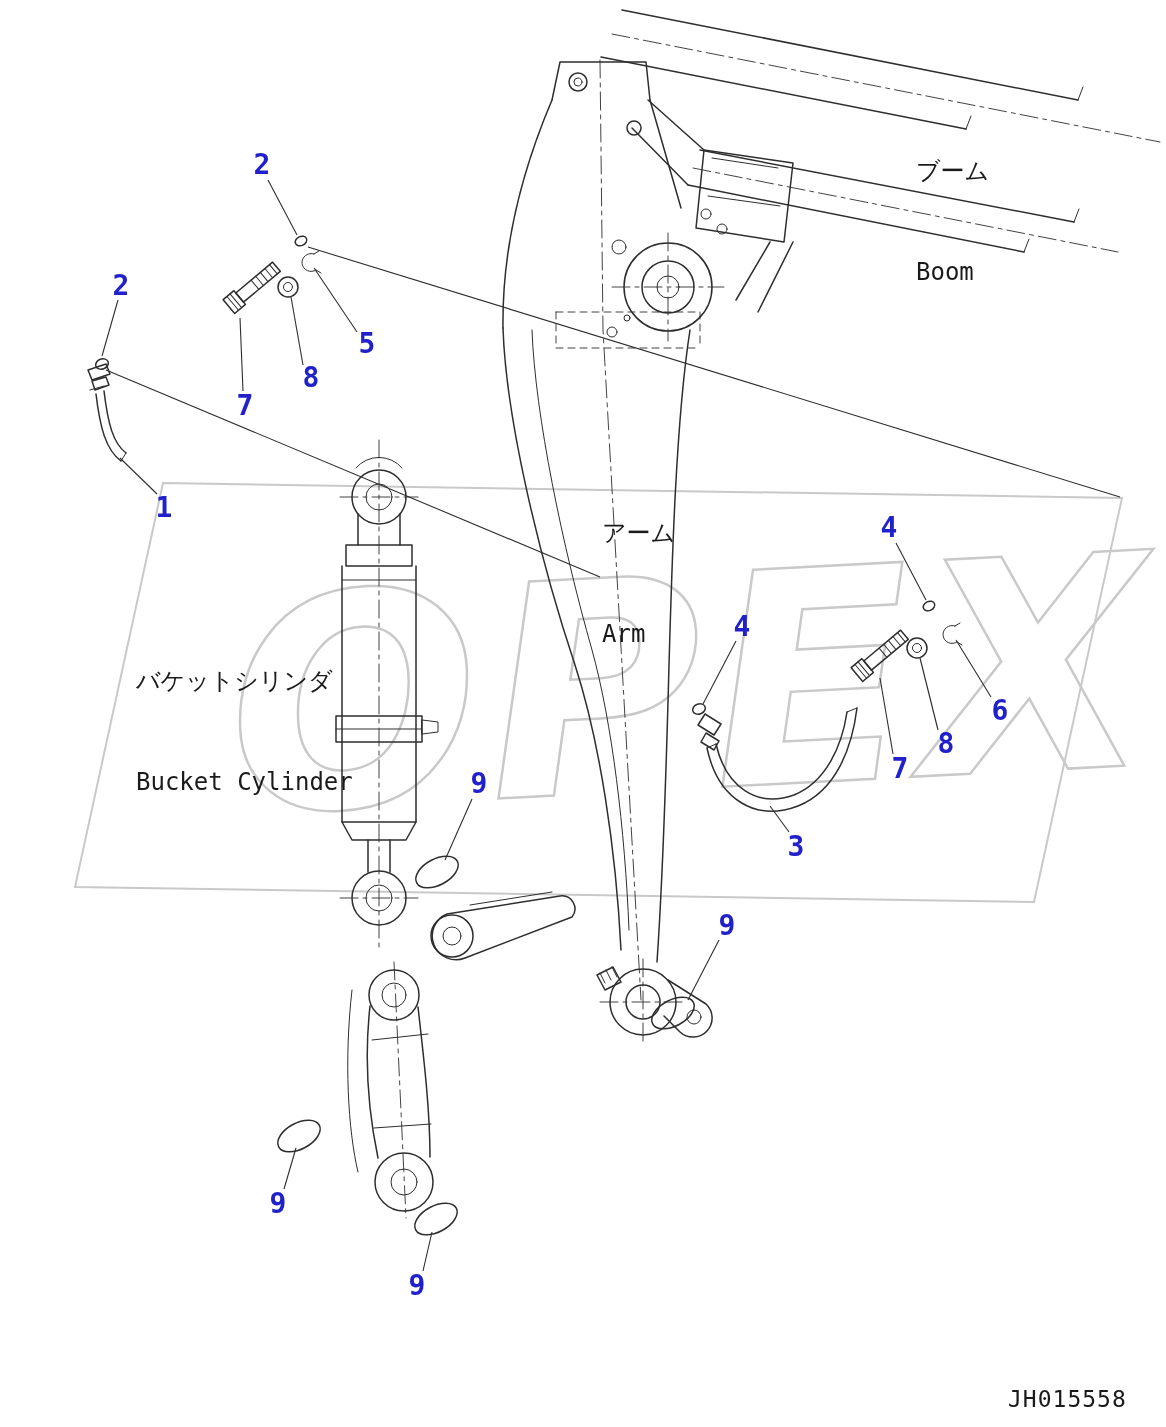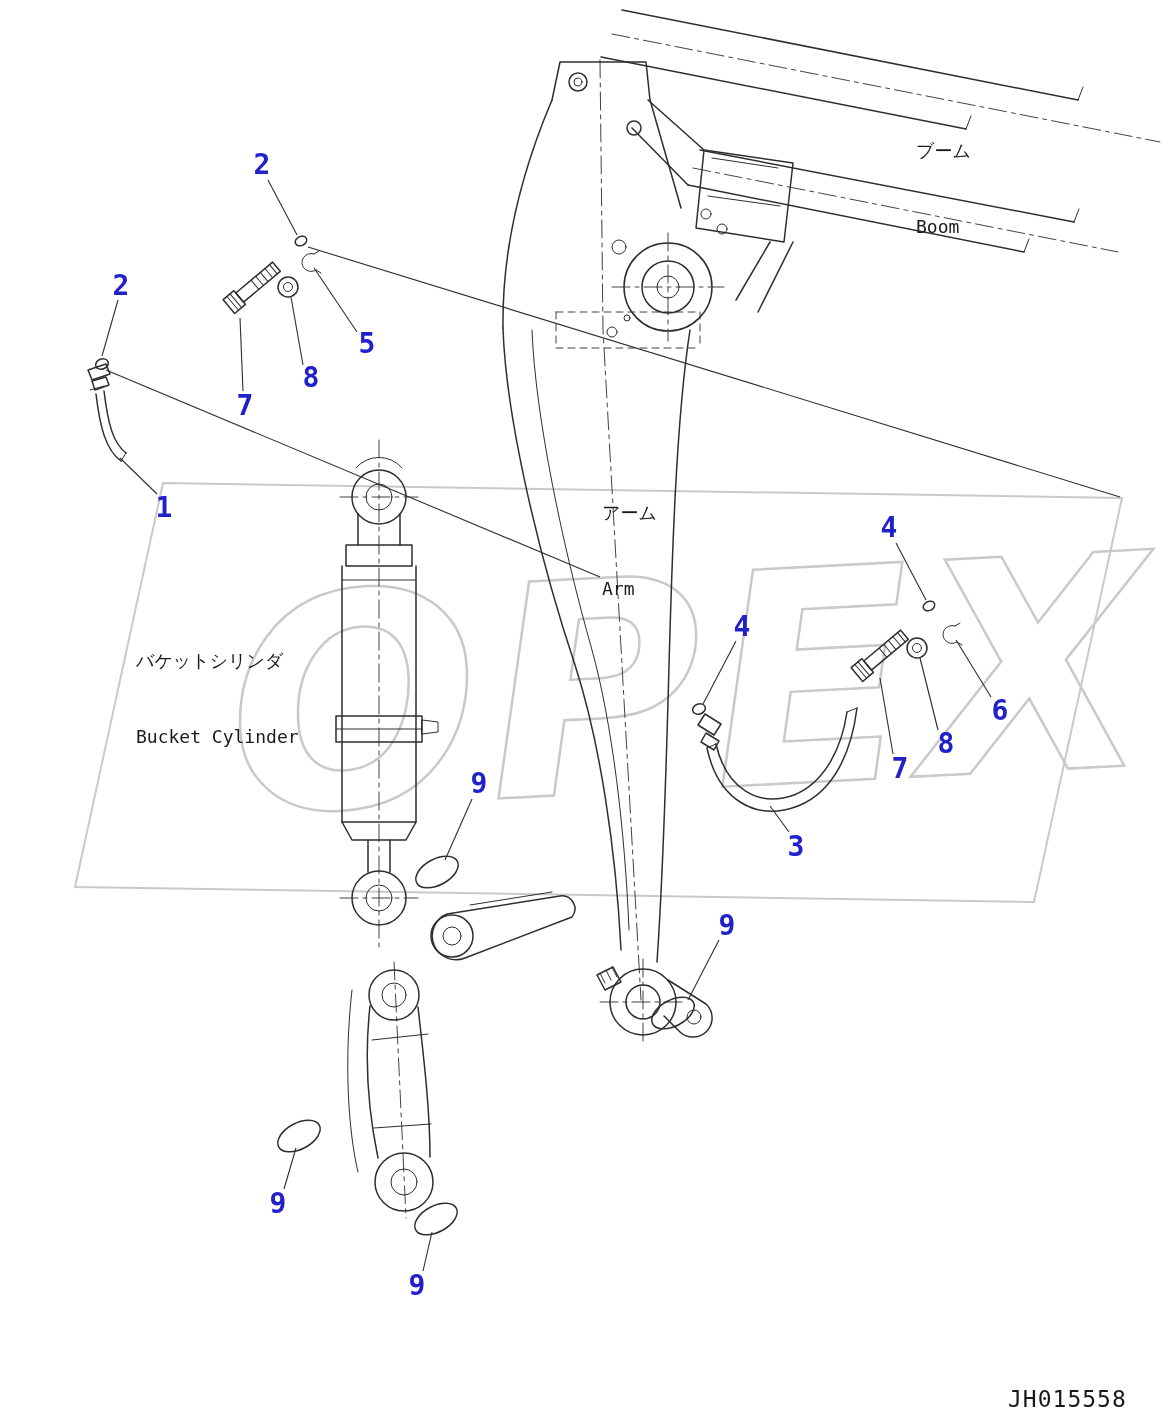--- a/index.html
+++ b/index.html
@@ -25,21 +25,21 @@
   }
 
   .callout {
     position:absolute; transform:translate(-50%,-50%);
     color:var(--callout-color,#2121cc);
     font-family:"DejaVu Sans Mono", monospace;
     font-size:28px; font-weight:bold; line-height:1;
   }
   .part-label {
     position:absolute; color:#1a1a1a;
-    font-size:18px; line-height:1.4; white-space:pre;
+    font-size:24px; line-height:1.4; white-space:pre;
   }
   #drawing-number {
     position:absolute; left:1008px; top:1386px;
     font-size:23px; color:#1a1a1a; letter-spacing:1px;
   }
 </style>
 </head>
 <body>
 
 <div id="stage">

